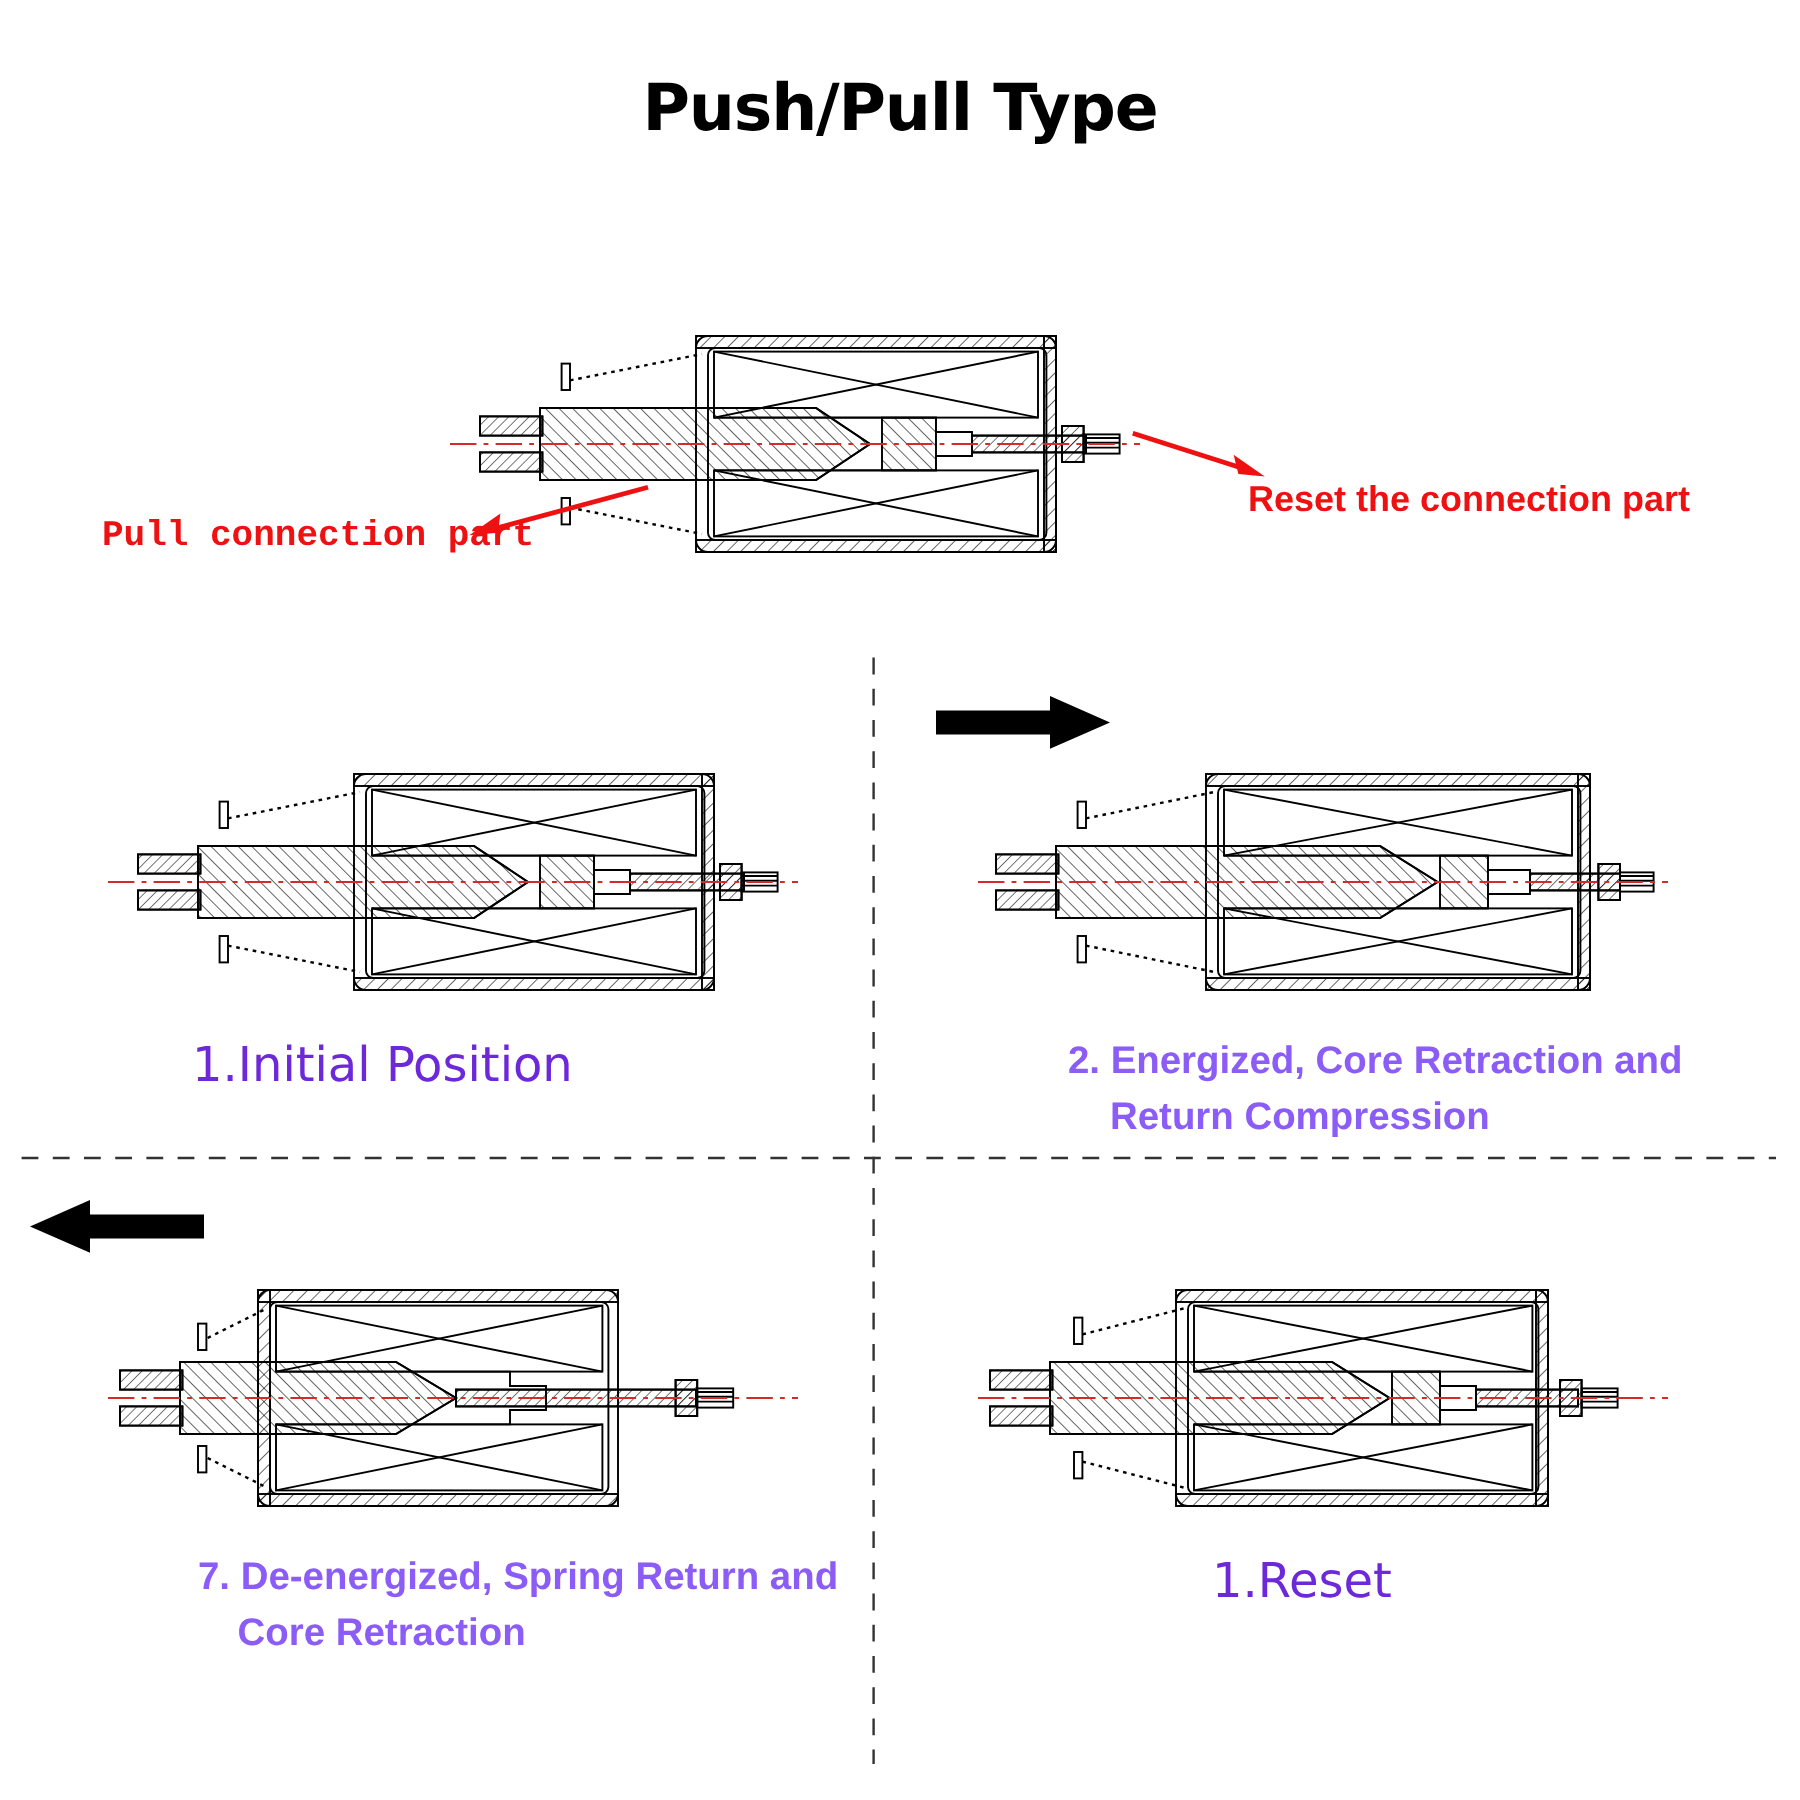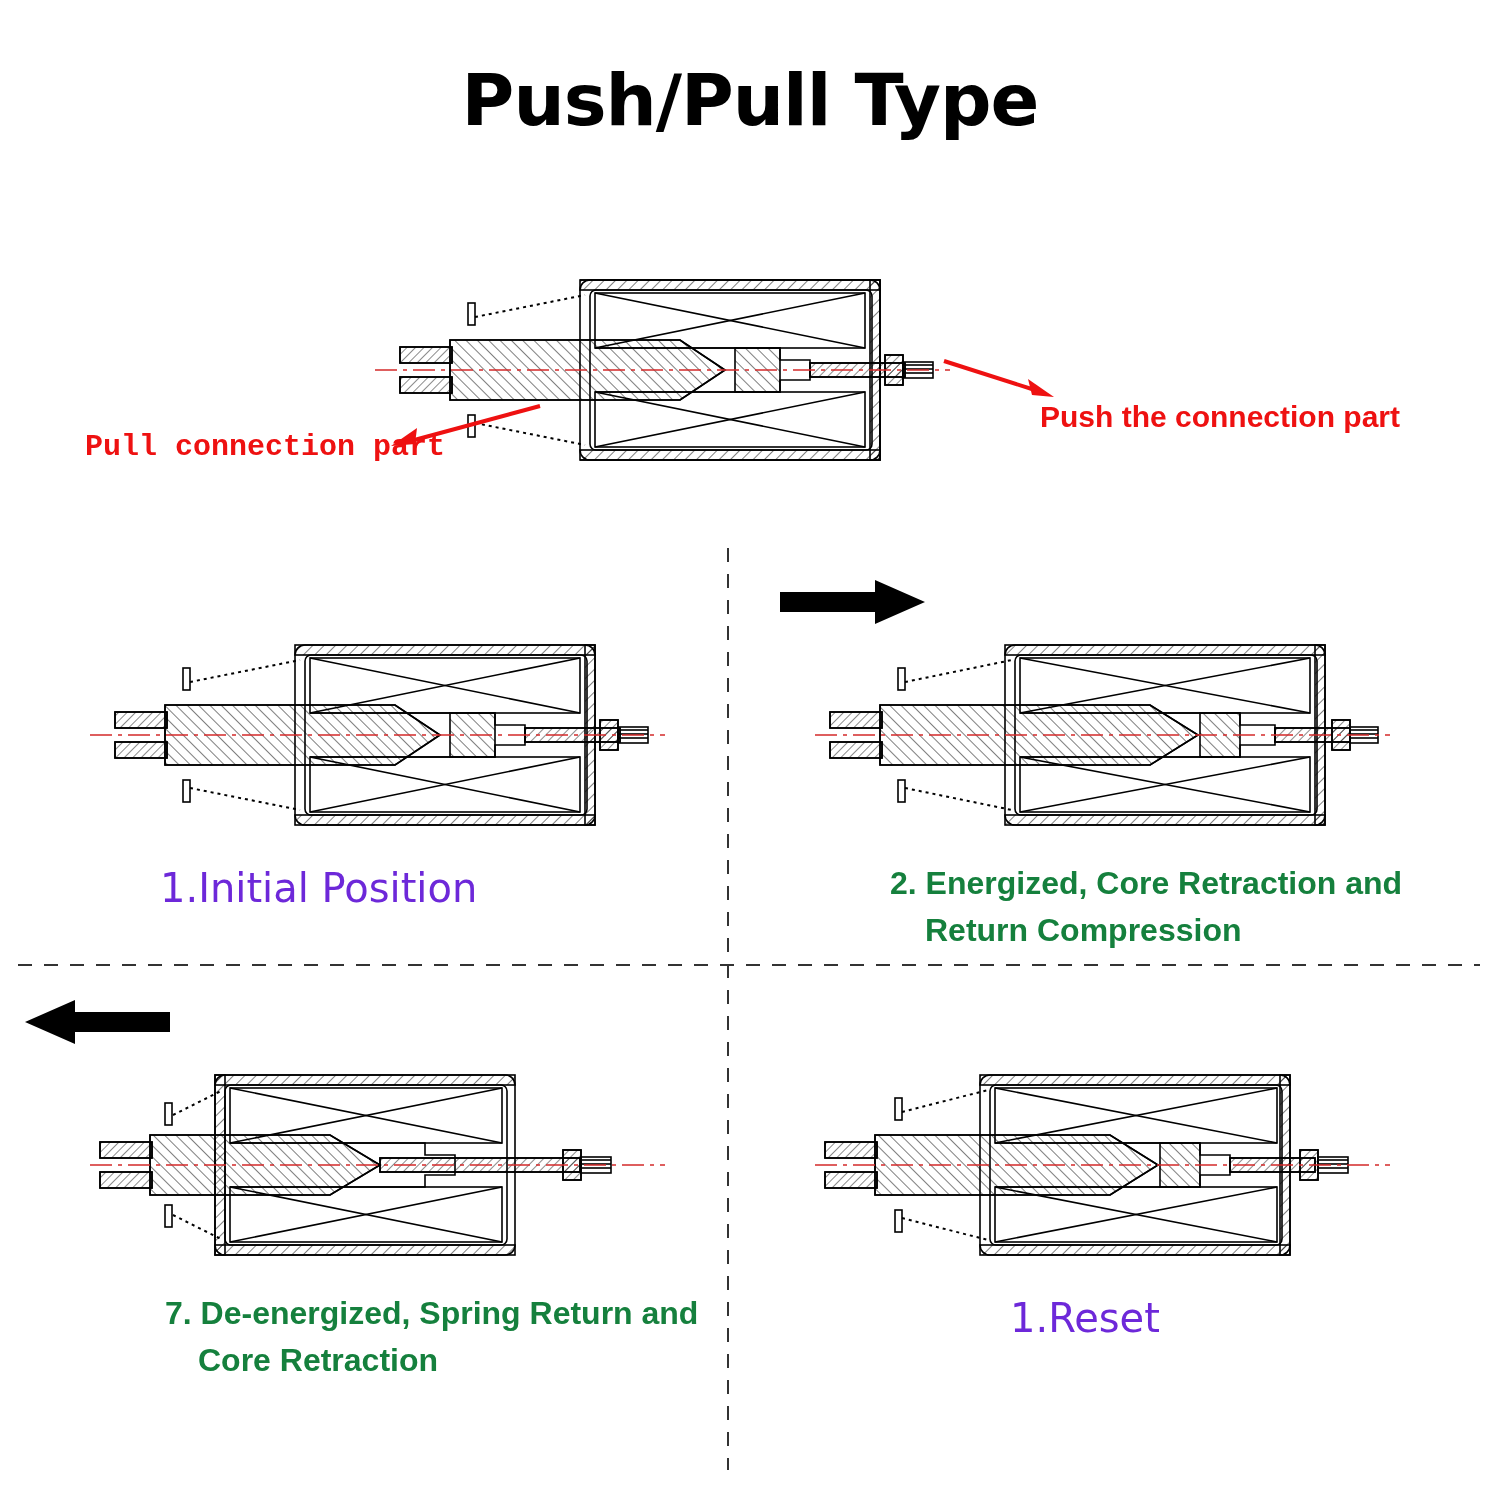--- a/index.html
+++ b/index.html
@@ -19,35 +19,35 @@
     left: 0; top: 0;
     width: 1500px;
     height: 1500px;
   }
   .title {
     position: absolute;
     left: 0;
     top: 58px;
     width: 1500px;
     text-align: center;
-    font-size: 72px;
+    font-size: 54px;
     font-weight: bold;
     color: #000000;
     letter-spacing: -1px;
     font-family: "DejaVu Sans", sans-serif;
   }
   .caption {
     position: absolute;
     font-size: 34px;
     color: #000000;
     line-height: 1.18;
     font-family: "Liberation Sans", sans-serif;
   }
   .caption.red {
-    color: #15803d;
+    color: #8b5cf6;
     font-weight: bold;
     font-size: 32px;
   }
   .caption.black {
     color: #6d28d9;
     font-size: 40px;
     font-family: "DejaVu Sans", sans-serif;
   }
   .annot {
     position: absolute;
@@ -134,21 +134,21 @@
   <svg class="figure" style="left:385px; top:400px;" width="160" height="50" viewBox="0 0 160 50">
     <line x1="155" y1="6" x2="22" y2="42" stroke="#ee1111" stroke-width="4"></line>
     <polygon points="6,46 32,28 30,44" fill="#ee1111"></polygon>
   </svg>
   <div class="annot" style="left:85px; top:430px;font-family:Liberation Mono, monospace;">Pull connection part</div>
 
   <svg class="figure" style="left:940px; top:355px;" width="120" height="50" viewBox="0 0 120 50">
     <line x1="4" y1="6" x2="98" y2="36" stroke="#ee1111" stroke-width="4"></line>
     <polygon points="114,42 88,24 92,40" fill="#ee1111"></polygon>
   </svg>
-  <div class="annot" style="left:1040px; top:400px;">Push the connection part</div>
+  <div class="annot" style="left:1040px; top:400px;">Reset the connection part</div>
 
   <svg class="figure" style="left:0; top:0;" width="1500" height="1500" viewBox="0 0 1500 1500">
     <line x1="728" y1="548" x2="728" y2="1470" stroke="#333" stroke-width="2" stroke-dasharray="14 12"></line>
     <line x1="18" y1="965" x2="1480" y2="965" stroke="#333" stroke-width="2" stroke-dasharray="14 12"></line>
   </svg>
 
   <svg class="figure" style="left:95px; top:625px;" width="560" height="220" viewBox="0 0 560 220">
     <g stroke="#000" fill="none" stroke-width="1.6">
       <rect x="200" y="20" width="300" height="180" rx="10" fill="none"></rect>
       <rect x="210" y="30" width="282" height="160" rx="6" fill="none"></rect>

